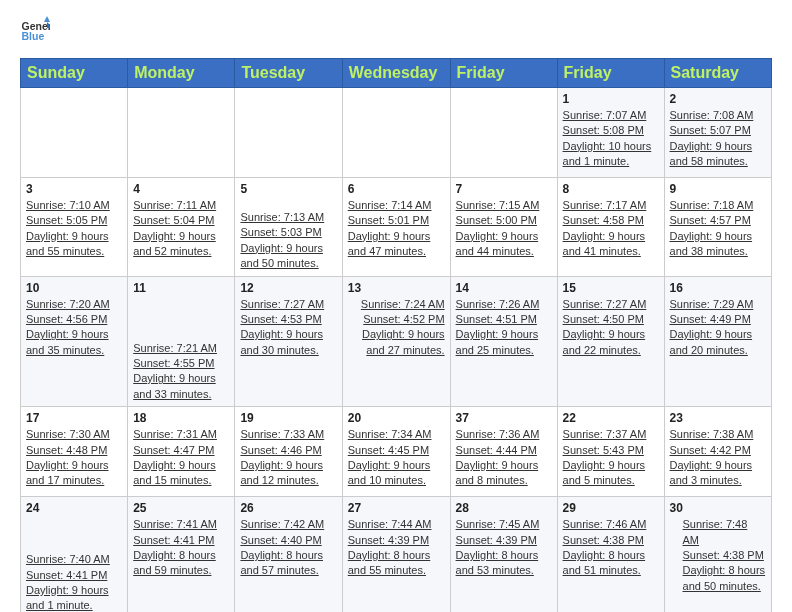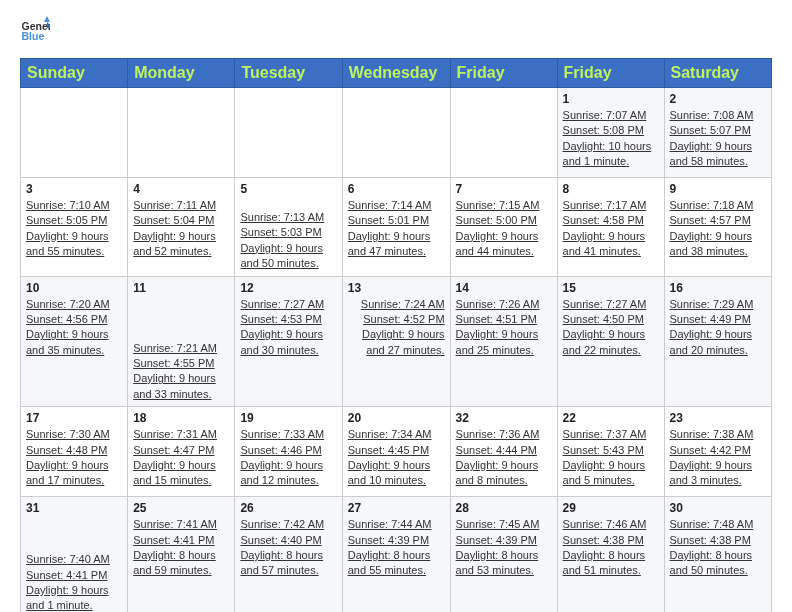--- a/index.html
+++ b/index.html
@@ -267,21 +267,21 @@
 and 12 minutes.</div>
           </td>
           <td>
             <span class="day-number">20</span>
             <div class="day-info" style="white-space: pre-line;">Sunrise: 7:34 AM
 Sunset: 4:45 PM
 Daylight: 9 hours
 and 10 minutes.</div>
           </td>
           <td>
-            <span class="day-number">32</span>
+            <span class="day-number">37</span>
             <div class="day-info" style="white-space: pre-line;">Sunrise: 7:36 AM
 Sunset: 4:44 PM
 Daylight: 9 hours
 and 8 minutes.</div>
           </td>
           <td>
             <span class="day-number">22</span>
             <div class="day-info" style="white-space: pre-line;">Sunrise: 7:37 AM
 Sunset: 5:43 PM
 Daylight: 9 hours
@@ -290,21 +290,21 @@
           <td>
             <span class="day-number">23</span>
             <div class="day-info" style="white-space: pre-line;">Sunrise: 7:38 AM
 Sunset: 4:42 PM
 Daylight: 9 hours
 and 3 minutes.</div>
           </td>
         </tr>
         <tr>
           <td>
-            <span class="day-number">31</span>
+            <span class="day-number">24</span>
             <div class="day-info" style="white-space: pre-line; margin-top: 37px;">Sunrise: 7:40 AM
 Sunset: 4:41 PM
 Daylight: 9 hours
 and 1 minute.</div>
           </td>
           <td>
             <span class="day-number">25</span>
             <div class="day-info" style="white-space: pre-line;">Sunrise: 7:41 AM
 Sunset: 4:41 PM
 Daylight: 8 hours
@@ -333,21 +333,21 @@
           </td>
           <td>
             <span class="day-number">29</span>
             <div class="day-info" style="white-space: pre-line;">Sunrise: 7:46 AM
 Sunset: 4:38 PM
 Daylight: 8 hours
 and 51 minutes.</div>
           </td>
           <td>
             <span class="day-number">30</span>
-            <div class="day-info" style="white-space: pre-line;">Sunrise: 7:48 AM
+            <div class="day-info" style="white-space: pre-line; margin-left: 13px;">Sunrise: 7:48 AM
 Sunset: 4:38 PM
 Daylight: 8 hours
 and 50 minutes.</div>
           </td>
         </tr>
       </tbody>
   </table>
 </div>
 
 </body></html>

